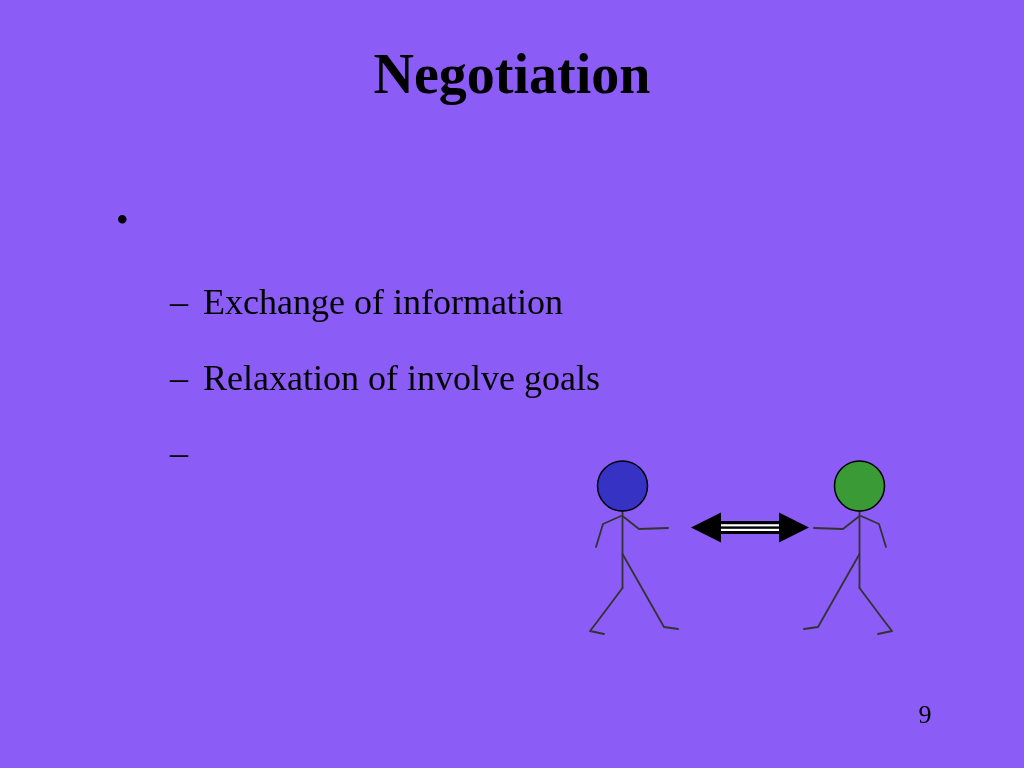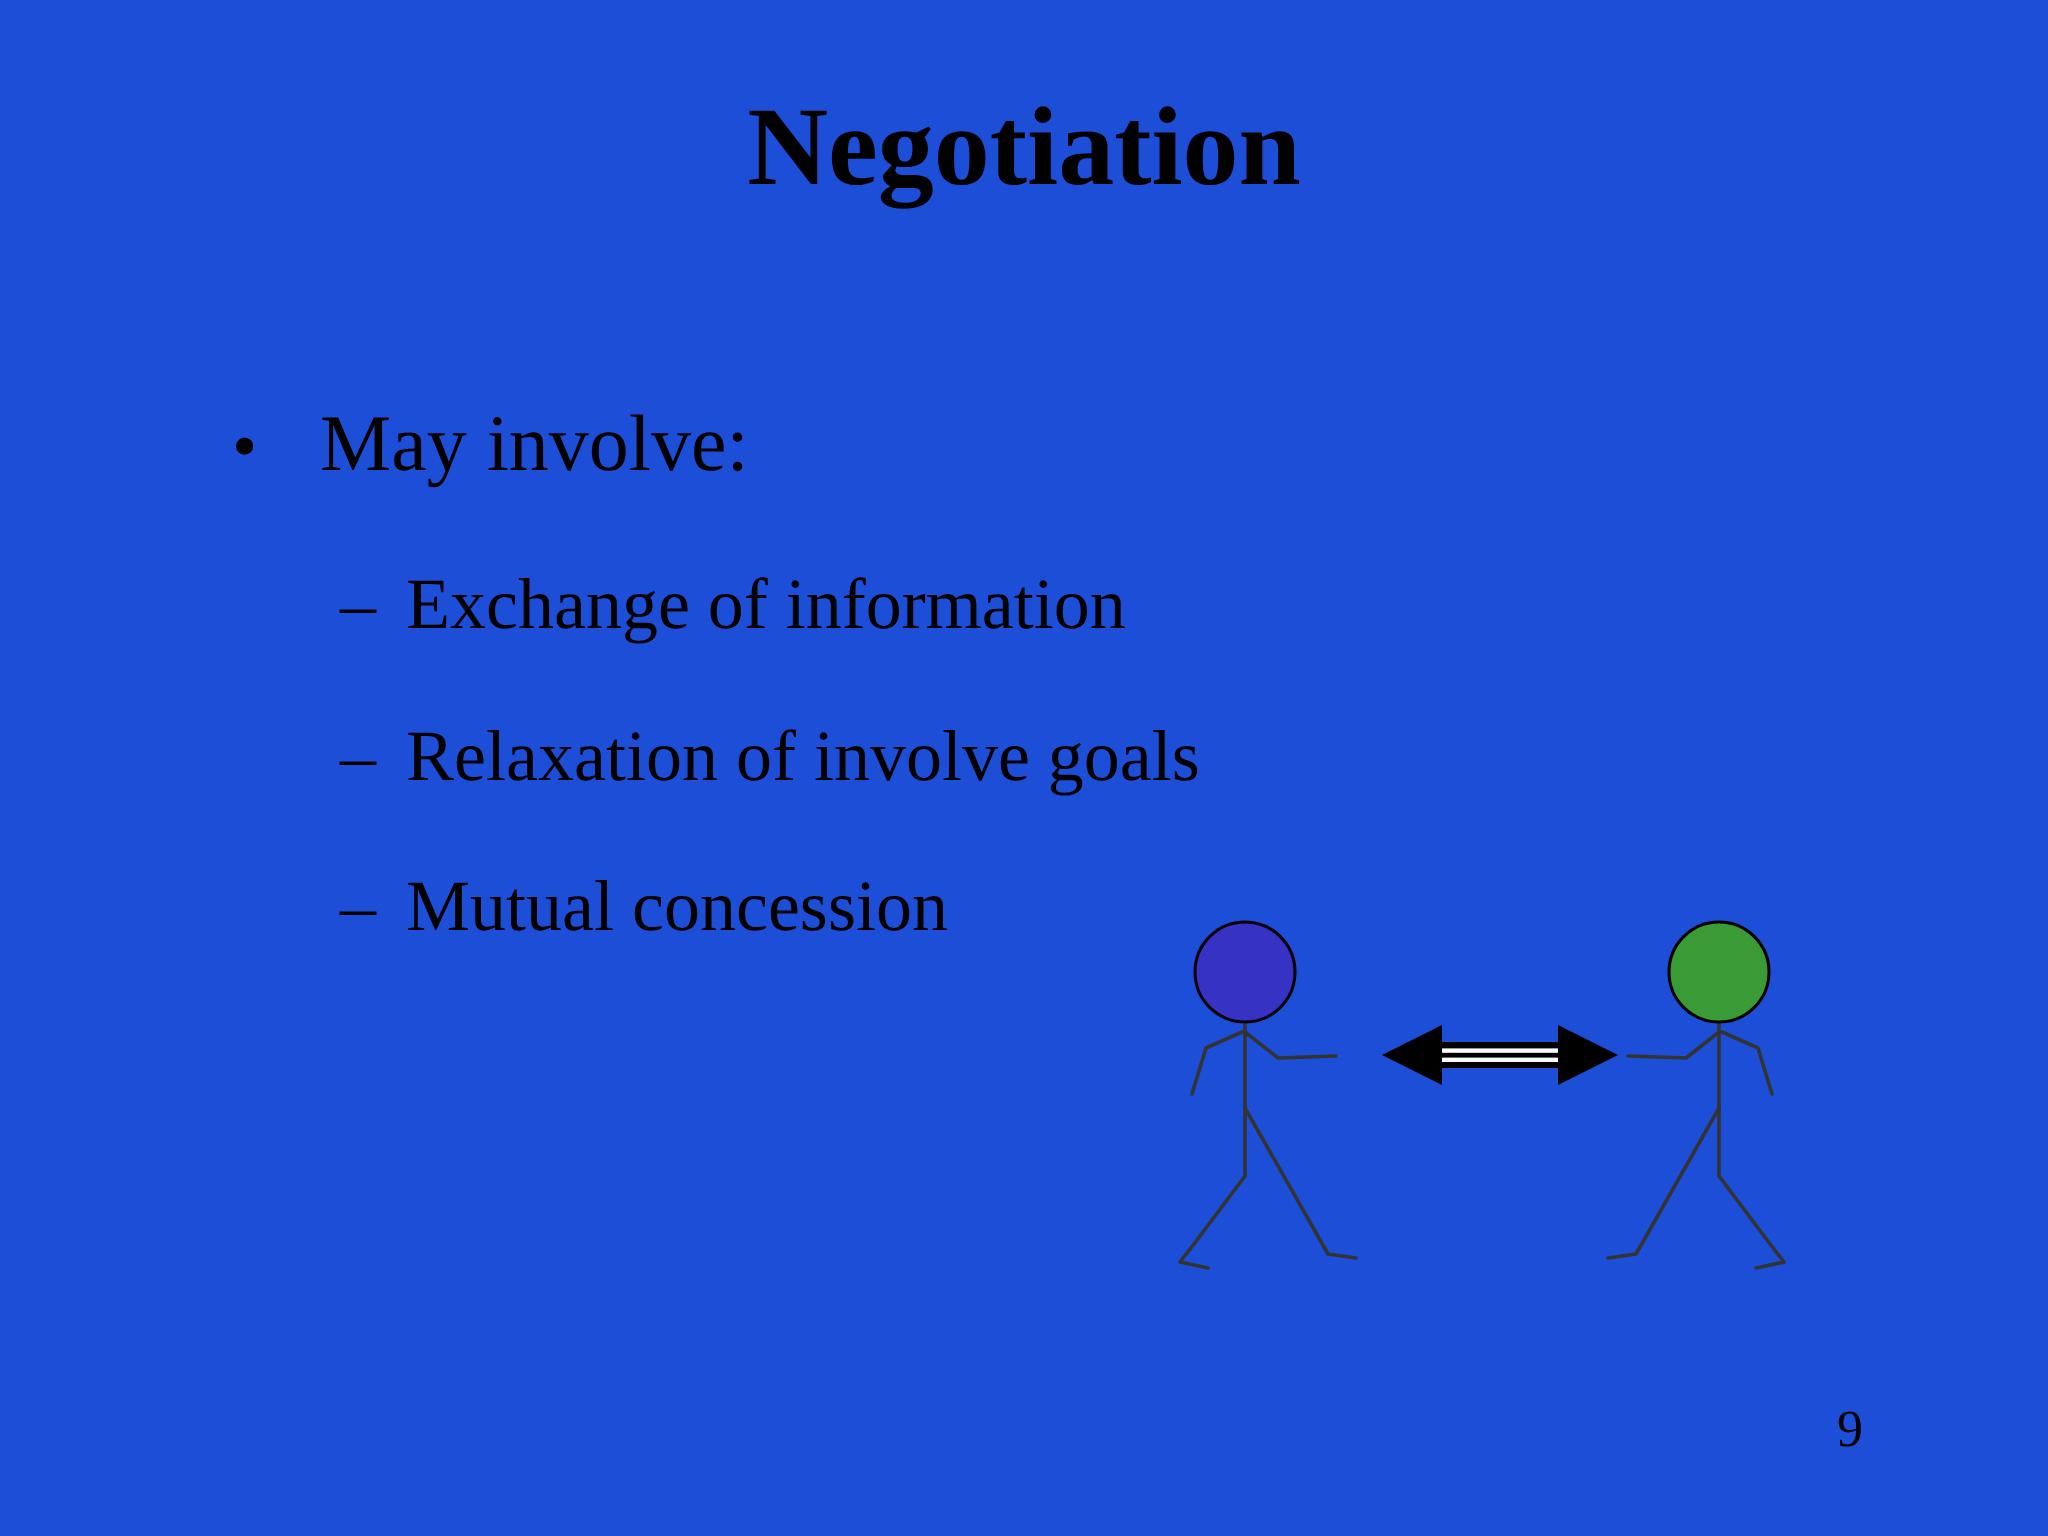--- a/index.html
+++ b/index.html
@@ -3,21 +3,21 @@
 <meta charset="utf-8">
 <style>
   * { margin: 0; padding: 0; box-sizing: border-box; }
   html, body { width: 1024px; height: 768px; }
   body { font-family: "Liberation Serif", "DejaVu Serif", serif; }
 
   .slide {
     position: relative;
     width: 1024px;
     height: 768px;
-    background: #1d4ed8;
+    background: #8b5cf6;
     overflow: hidden;
     color: #000000;
   }
 
   .slide-title {
     position: absolute;
     top: 46px;
     left: 0;
     right: 0;
     text-align: center;
@@ -81,36 +81,34 @@
 </style>
 </head>
 <body>
 
 <div class="slide">
 
   <h1 class="slide-title">Negotiation</h1>
 
   <div class="bullet-line level1">
     <span class="marker">•</span>
-    <span class="text">May involve:</span>
   </div>
 
   <div class="bullet-line level2" id="sub-bullet-0">
     <span class="marker">–</span>
     <span class="text">Exchange of information</span>
   </div>
 
   <div class="bullet-line level2" id="sub-bullet-1">
     <span class="marker">–</span>
     <span class="text">Relaxation of involve goals</span>
   </div>
 
   <div class="bullet-line level2" id="sub-bullet-2">
     <span class="marker">–</span>
-    <span class="text">Mutual concession</span>
   </div>
 
   <svg class="figures-svg" viewBox="0 0 1024 768" xmlns="http://www.w3.org/2000/svg">
 
     <g fill="none" stroke="#333333" stroke-width="1.8" stroke-linecap="round" stroke-linejoin="round">
       <path d="M622.5 511 L622.5 588"></path>
       <path d="M622.5 516 L639 529 L668 528"></path>
       <path d="M621 516 L603 524 L596 547"></path>
       <path d="M622.5 554 L664 627 L678 629"></path>
       <path d="M622.5 588 L597 622 L590 631 L604 634"></path>

